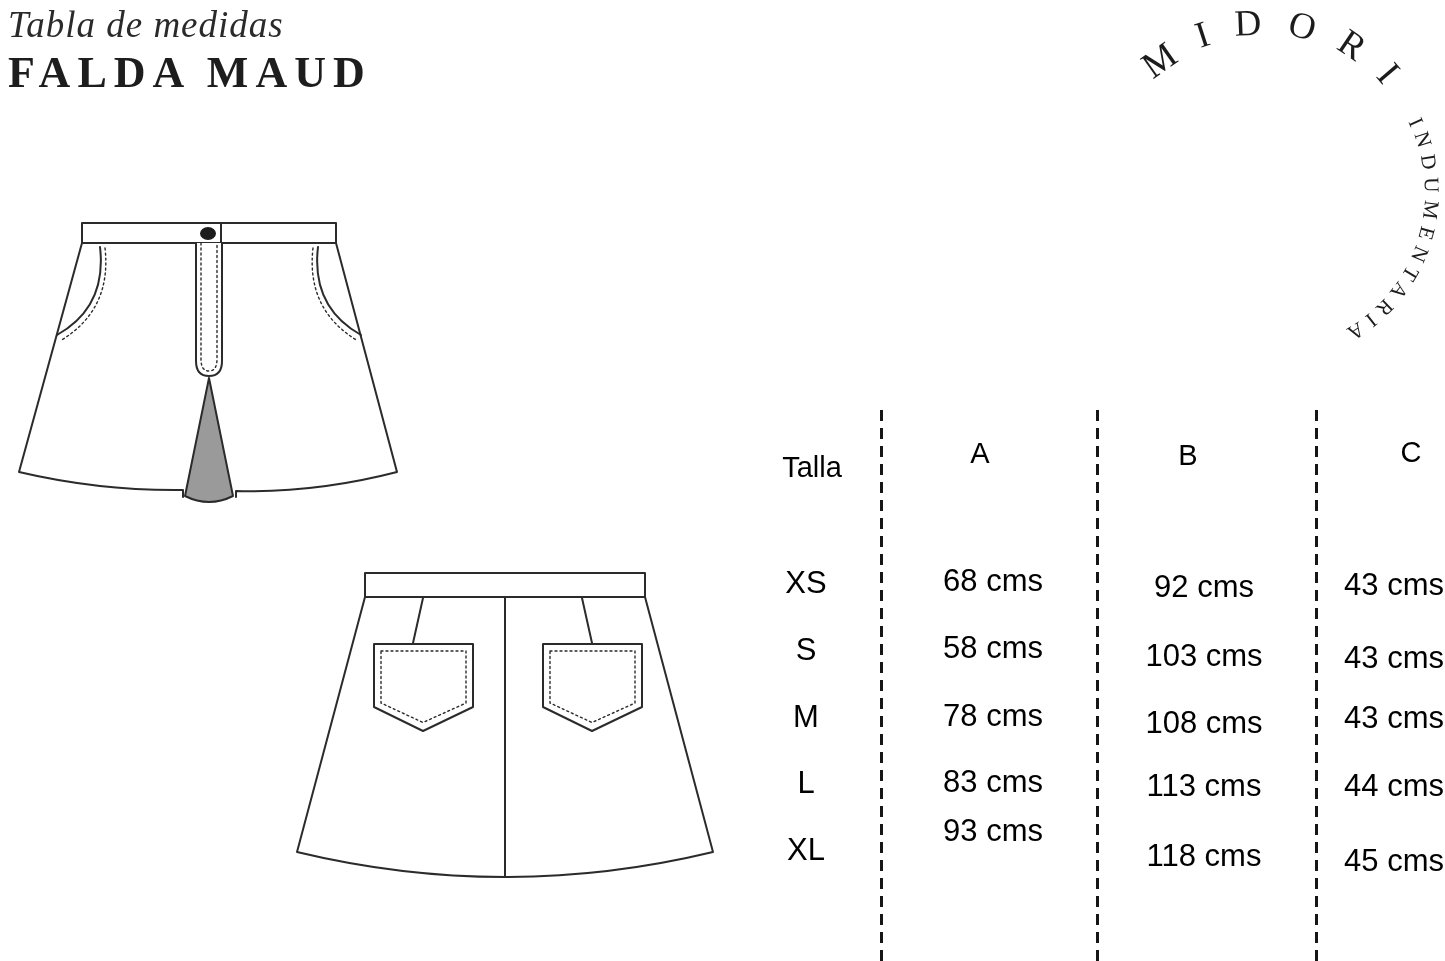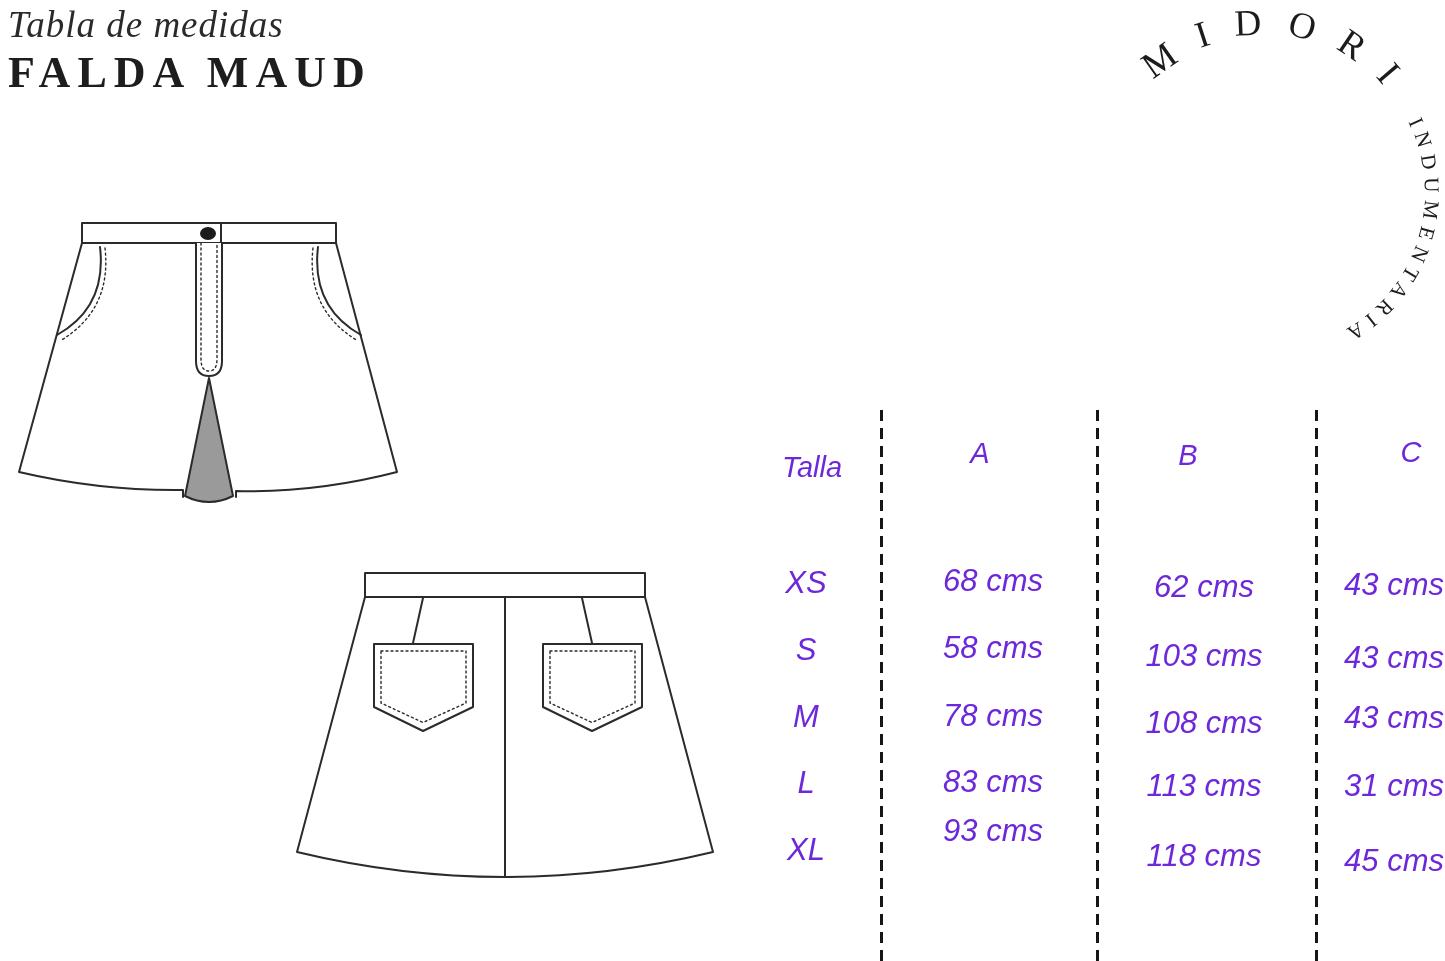--- a/index.html
+++ b/index.html
@@ -13,21 +13,21 @@
     font-family:"Liberation Serif",serif;font-style:italic;
     font-size:37px;letter-spacing:1px;color:#2a2a2a;line-height:1.12;
   }
   .title-line2{
     font-family:"Liberation Serif",serif;font-weight:bold;
     font-size:44px;letter-spacing:7px;color:#1d1d1d;line-height:1.12;margin-top:3px;
   }
   
   .cell{
     position:absolute;transform:translate(-50%,-50%);
-    white-space:nowrap;font-size:31px;color:#6d28d9;font-style:italic;
+    white-space:nowrap;font-size:31px;color:#000000;
   }
   .th{font-size:29px;}
   .divider{
     position:absolute;top:410px;height:551px;width:3px;
     background-image:repeating-linear-gradient(to bottom,#161616 0 11px,transparent 11px 18px);
   }
   
   svg{position:absolute;overflow:visible;}
   .sketch path,.sketch line,.sketch rect{
     stroke:#2b2b2b;stroke-width:2;fill:none;
@@ -104,37 +104,37 @@
     <div class="divider" style="left:1096px;"></div>
     <div class="divider" style="left:1315px;"></div>
 
     <div class="cell th" style="left:812px;top:467px;">Talla</div>
     <div class="cell th" style="left:980px;top:453px;">A</div>
     <div class="cell th" style="left:1188px;top:455px;">B</div>
     <div class="cell th" style="left:1411px;top:452px;">C</div>
 
     <div class="cell" style="left:806px;top:583px;">XS</div>
     <div class="cell" style="left:993px;top:581px;">68 cms</div>
-    <div class="cell" style="left:1204px;top:587px;">62 cms</div>
+    <div class="cell" style="left:1204px;top:587px;">92 cms</div>
     <div class="cell" style="left:1394px;top:585px;">43 cms</div>
 
     <div class="cell" style="left:806px;top:650px;">S</div>
     <div class="cell" style="left:993px;top:648px;">58 cms</div>
     <div class="cell" style="left:1204px;top:656px;">103 cms</div>
     <div class="cell" style="left:1394px;top:658px;">43 cms</div>
 
     <div class="cell" style="left:806px;top:717px;">M</div>
     <div class="cell" style="left:993px;top:716px;">78 cms</div>
     <div class="cell" style="left:1204px;top:723px;">108 cms</div>
     <div class="cell" style="left:1394px;top:718px;">43 cms</div>
 
     <div class="cell" style="left:806px;top:783px;">L</div>
     <div class="cell" style="left:993px;top:782px;">83 cms</div>
     <div class="cell" style="left:1204px;top:786px;">113 cms</div>
-    <div class="cell" style="left:1394px;top:786px;">31 cms</div>
+    <div class="cell" style="left:1394px;top:786px;">44 cms</div>
 
     <div class="cell" style="left:806px;top:850px;">XL</div>
     <div class="cell" style="left:993px;top:831px;">93 cms</div>
     <div class="cell" style="left:1204px;top:856px;text-align:right;">118 cms</div>
     <div class="cell" style="left:1394px;top:861px;">45 cms</div>
   </div>
 
 </div>
 
 </body></html>

